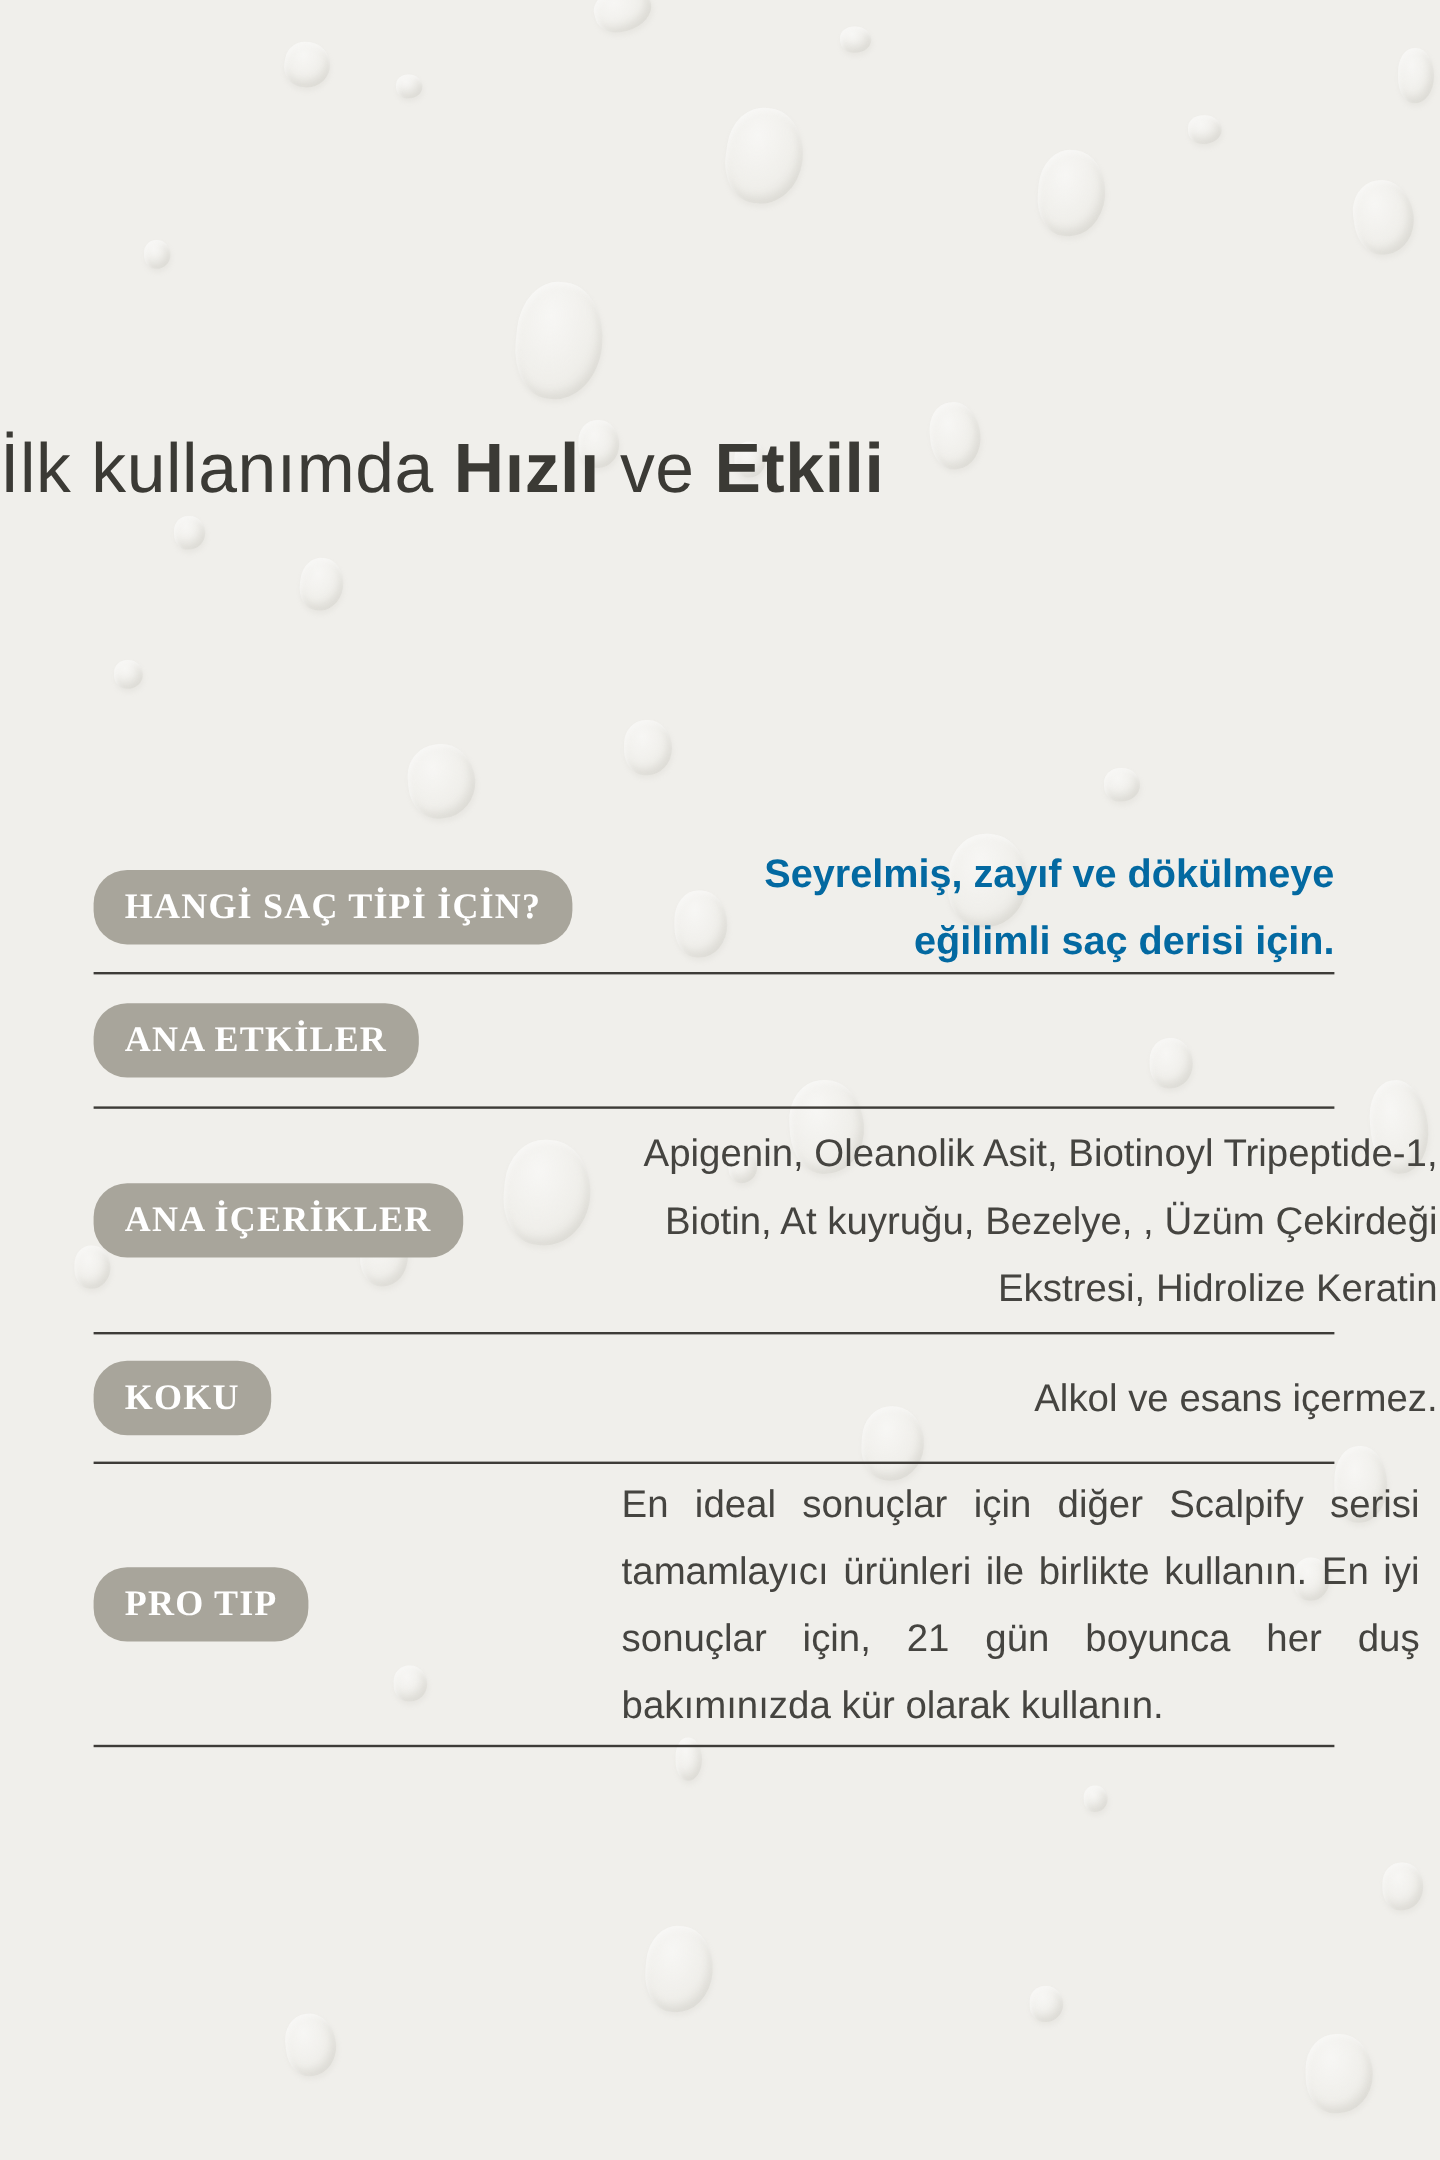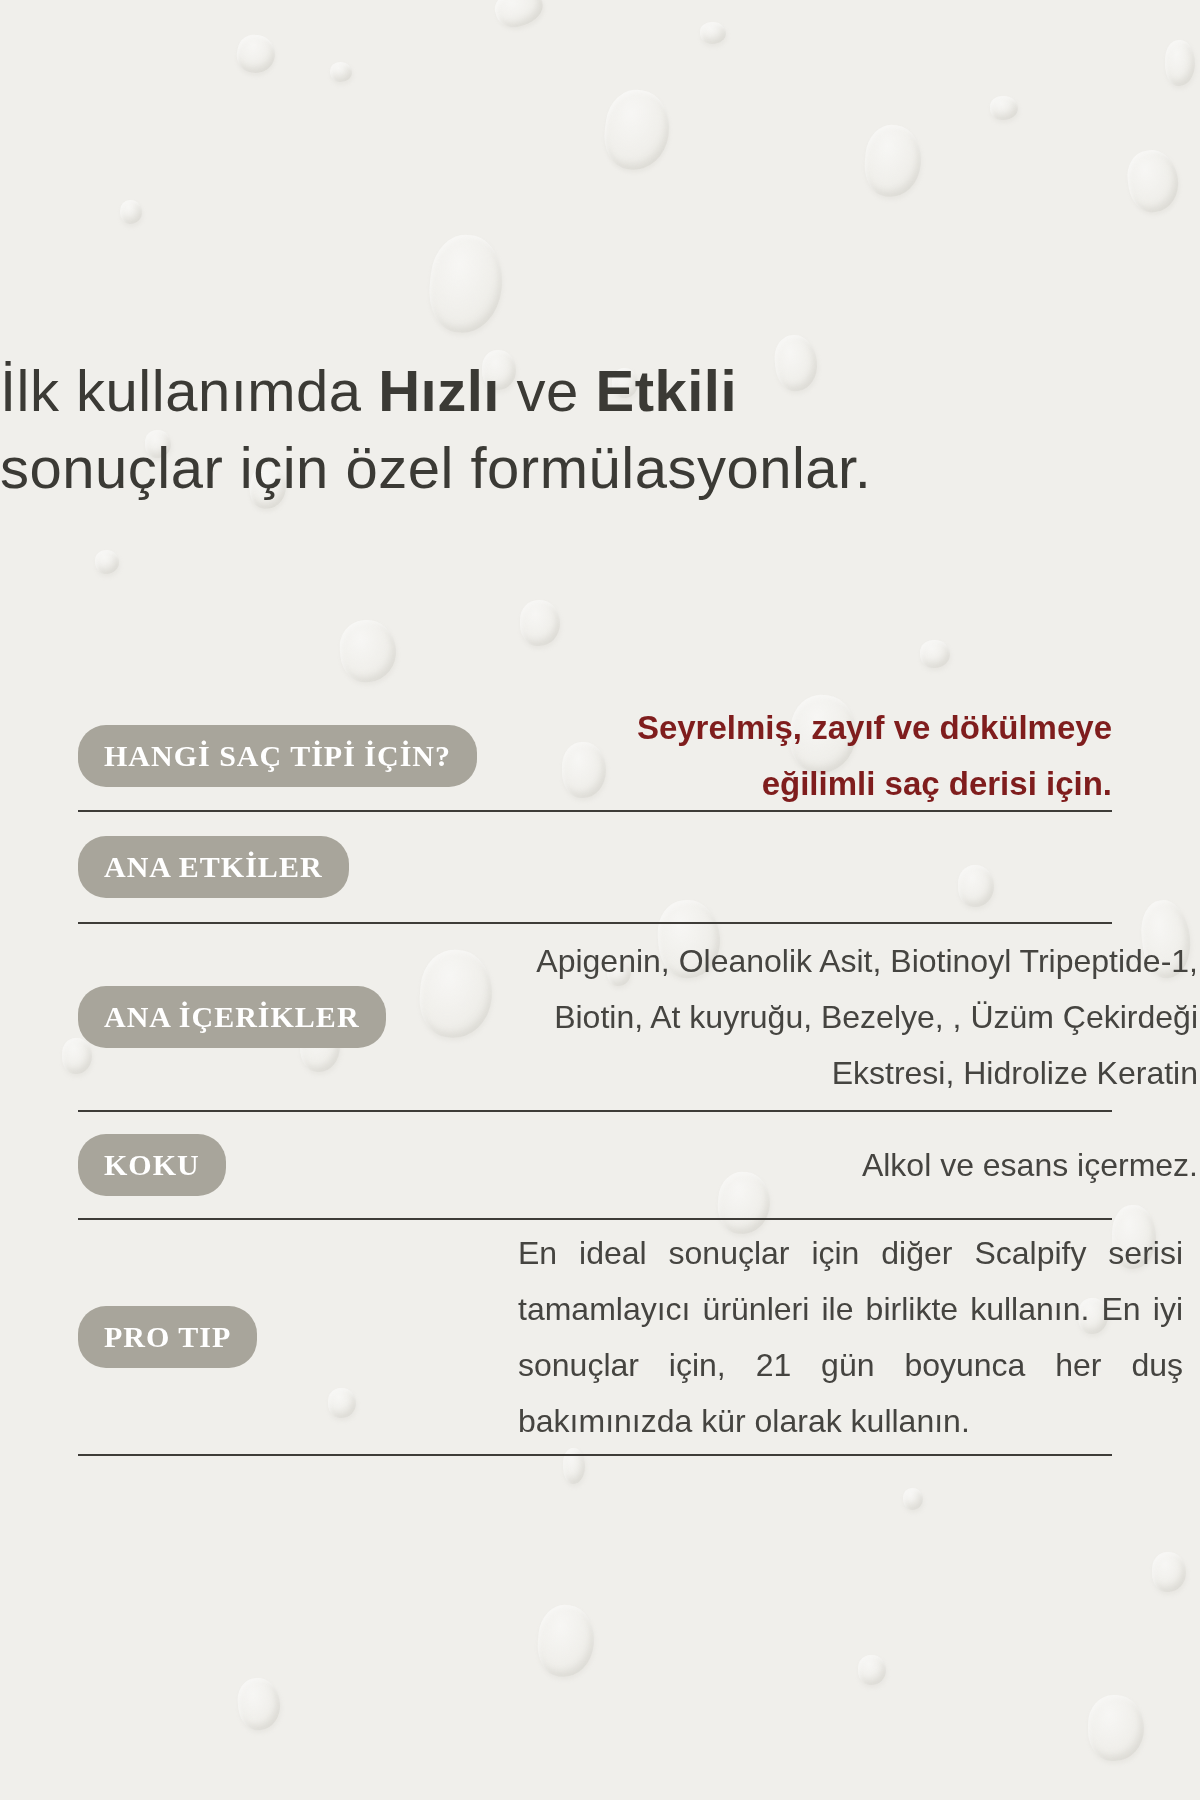--- a/index.html
+++ b/index.html
@@ -60,21 +60,21 @@
     line-height:56px;
     text-align:right;
     color:#454440;
     width:680px;
     justify-self:end;
   }
   .row-1 .rtext{
     font-weight:700;
     font-size:33px;
     width:520px;
-    color:#7f1d1d;
+    color:#0369a1;
   }
   .row-5 .rtext{
     text-align:justify;
     text-align-last:left;
     width:665px;
   }
 </style>
 </head>
 <body style="--bg: #f0efeb; --badge: #a8a59b; --text: #3b3a35; --line: #3e3c38;">
 
@@ -118,21 +118,20 @@
       <div class="drop" style="left: 903px; top: 1488px; width: 20px; height: 22px; transform: rotate(0deg);"></div>
       <div class="drop" style="left: 538px; top: 1605px; width: 56px; height: 72px; transform: rotate(5deg);"></div>
       <div class="drop" style="left: 238px; top: 1678px; width: 42px; height: 52px; transform: rotate(-6deg);"></div>
       <div class="drop" style="left: 1088px; top: 1695px; width: 56px; height: 66px; transform: rotate(0deg);"></div>
       <div class="drop" style="left: 1152px; top: 1552px; width: 34px; height: 40px; transform: rotate(0deg);"></div>
       <div class="drop" style="left: 858px; top: 1655px; width: 28px; height: 30px; transform: rotate(0deg);"></div>
     </div>
 
   <div class="title">
     <span>İlk kullanımda </span><b>Hızlı</b><span> ve </span><b>Etkili</b><br>
-    <span>sonuçlar için özel formülasyonlar.</span>
   </div>
 
   <div class="info-table">
 
     <div class="row row-1">
       <div class="badge"><span>HANGİ SAÇ TİPİ İÇİN?</span></div>
       <div class="rtext">Seyrelmiş, zayıf ve dökülmeye eğilimli saç derisi için.</div>
     </div>
 
     <div class="row row-2">

